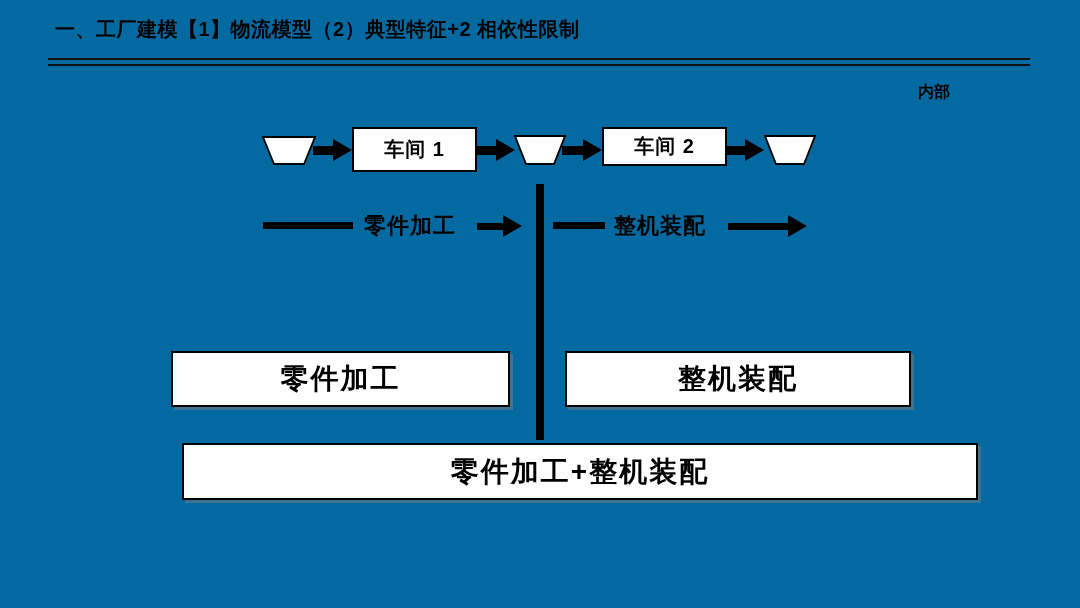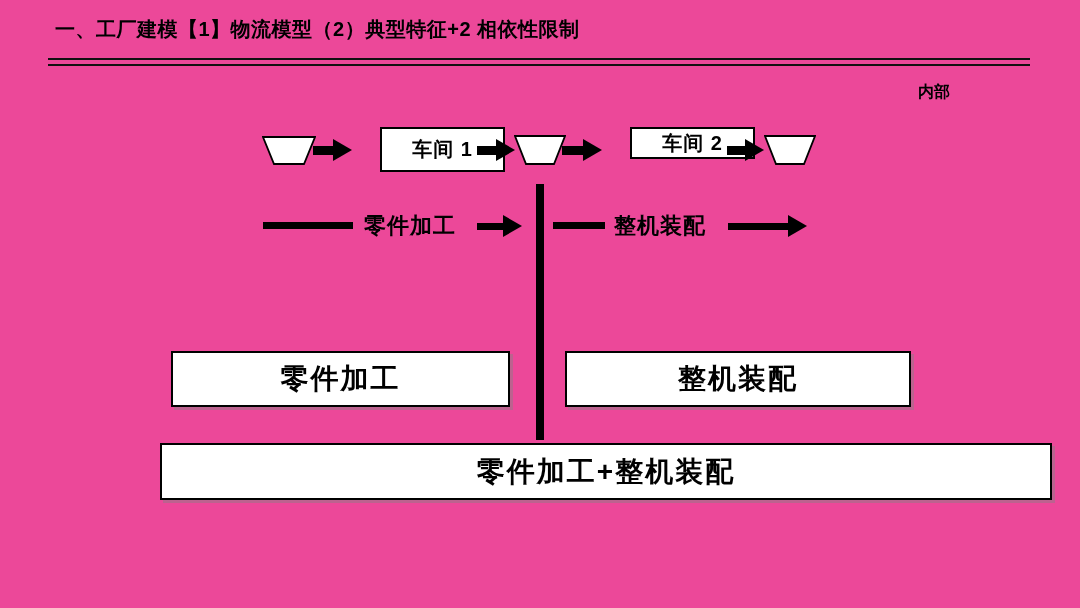--- a/index.html
+++ b/index.html
@@ -1,17 +1,17 @@
 <!DOCTYPE html>
 <html><head>
 <meta charset="utf-8">
 <style>
   html,body { margin:0; padding:0; background:#ffffff; }
   .slide {
-    position:relative; width:1080px; height:608px; background:#ec4899;
+    position:relative; width:1080px; height:608px; background:#0369a1;
     font-family:"Liberation Sans", sans-serif; color:#000; overflow:hidden;
   }
   .title {
     position:absolute; left:55px; top:16px;
     font-size:20px; font-weight:bold; letter-spacing:0.5px; white-space:nowrap;
   }
   .slogan {
     position:absolute; right:58px; top:21px;
     font-size:15px; font-weight:bold; font-style:italic; white-space:nowrap;
   }
@@ -19,21 +19,21 @@
     position:absolute; left:48px; top:58px; width:982px; height:4px;
     border-top:2px solid #111; border-bottom:2px solid #111;
   }
   .internal {
     position:absolute; left:918px; top:82px;
     font-size:16px; font-weight:bold;
   }
   .node {
     position:absolute; background:#fff; border:2px solid #000; box-sizing:border-box;
     display:flex; align-items:center; justify-content:center;
-    font-weight:bold; font-size:20px; letter-spacing:1px;margin-left:28px;
+    font-weight:bold; font-size:20px; letter-spacing:1px;
   }
   .arrow { position:absolute; display:flex; align-items:center; }
   .shaft { background:#000; }
   .head {
     width:0; height:0;
     border-top:11px solid transparent;
     border-bottom:11px solid transparent;
     border-left:19px solid #000;
   }
   .seg { position:absolute; background:#000; }
@@ -79,21 +79,21 @@
 
   <svg class="trap" style="left:514px; top:135px;" width="52" height="30" viewBox="0 0 52 30">
     <polygon points="1,1 51,1 40,29 12,29" fill="#ffffff" stroke="#000000" stroke-width="1.8"></polygon>
   </svg>
 
   <div class="arrow" style="left:562px; top:139px; height:22px;">
     <div class="shaft" style="width:21px; height:9px;"></div>
     <div class="head"></div>
   </div>
 
-  <div class="node" style="left:602px; top:127px; width:125px; height:32px;">
+  <div class="node" style="left:602px; top:127px; width:125px; height:39px;">
     <span>车间 2</span>
   </div>
 
   <div class="arrow" style="left:727px; top:139px; height:22px;">
     <div class="shaft" style="width:18px; height:9px;"></div>
     <div class="head"></div>
   </div>
 
   <svg class="trap" style="left:764px; top:135px;" width="52" height="30" viewBox="0 0 52 30">
     <polygon points="1,1 51,1 40,29 12,29" fill="#ffffff" stroke="#000000" stroke-width="1.8"></polygon>
@@ -120,17 +120,17 @@
   </div>
 
   <div class="panel" style="left:171px; top:351px; width:339px; height:56px;">
     <span>零件加工</span>
   </div>
 
   <div class="panel" style="left:565px; top:351px; width:346px; height:56px;">
     <span>整机装配</span>
   </div>
 
-  <div class="panel" style="left:160px; top:443px; width:892px; height:57px;align-items:center;">
+  <div class="panel" style="left:182px; top:443px; width:796px; height:57px;align-items:center;">
     <span>零件加工+整机装配</span>
   </div>
 
 </div>
 
 </body></html>

